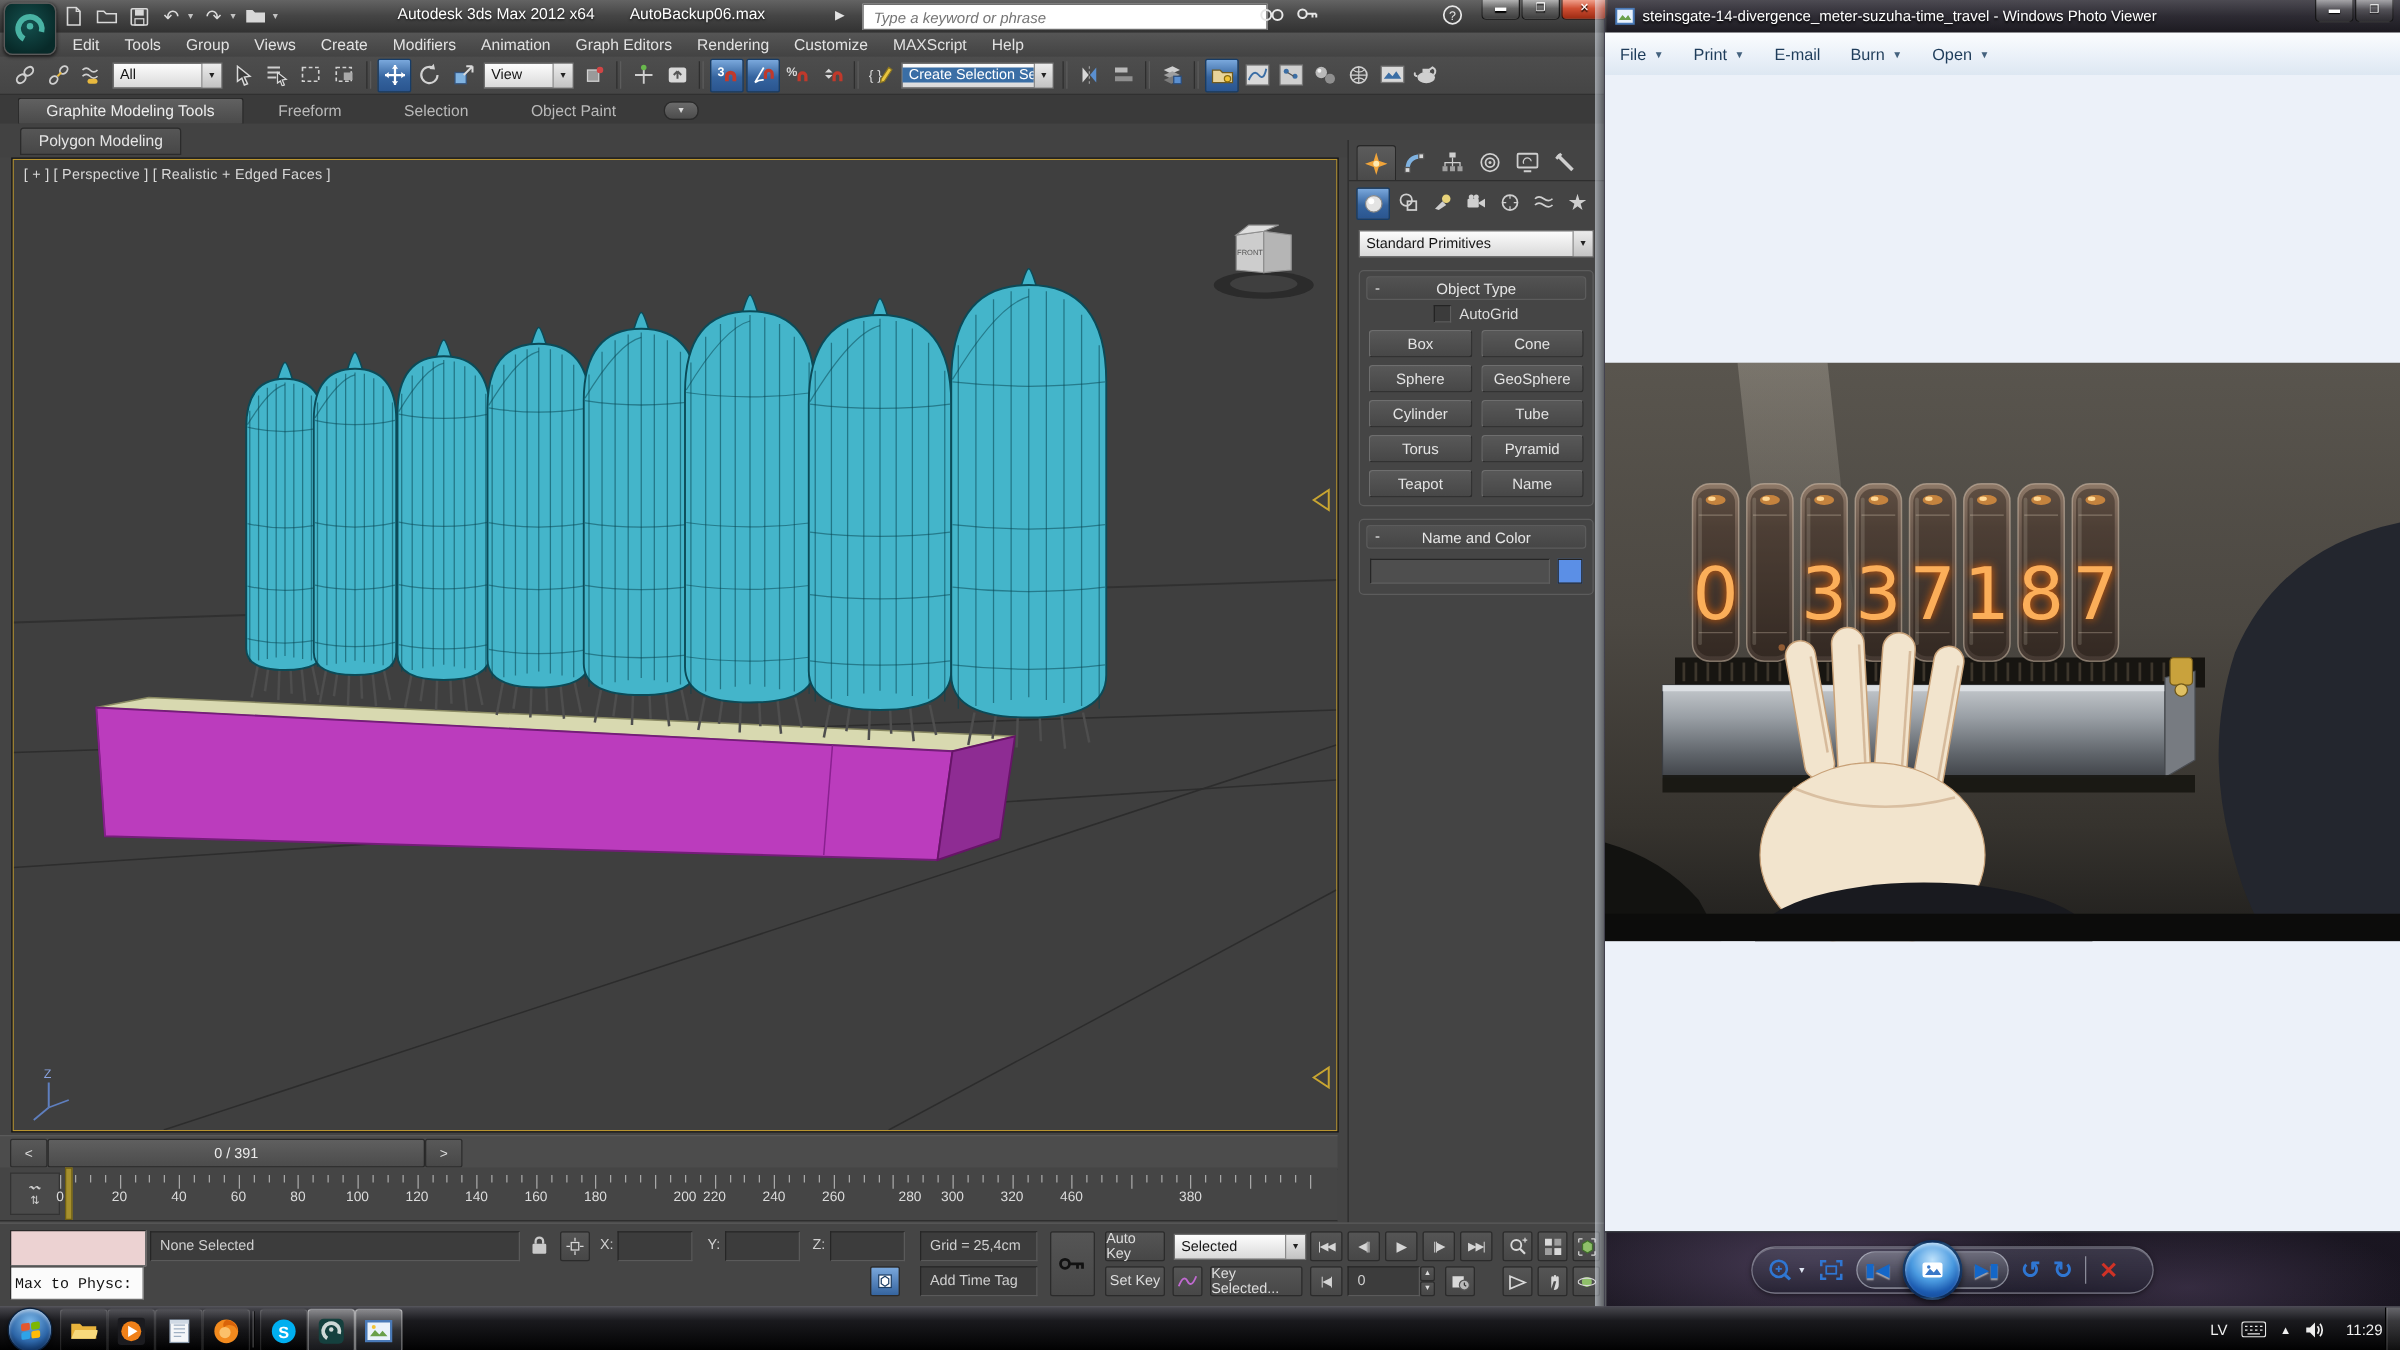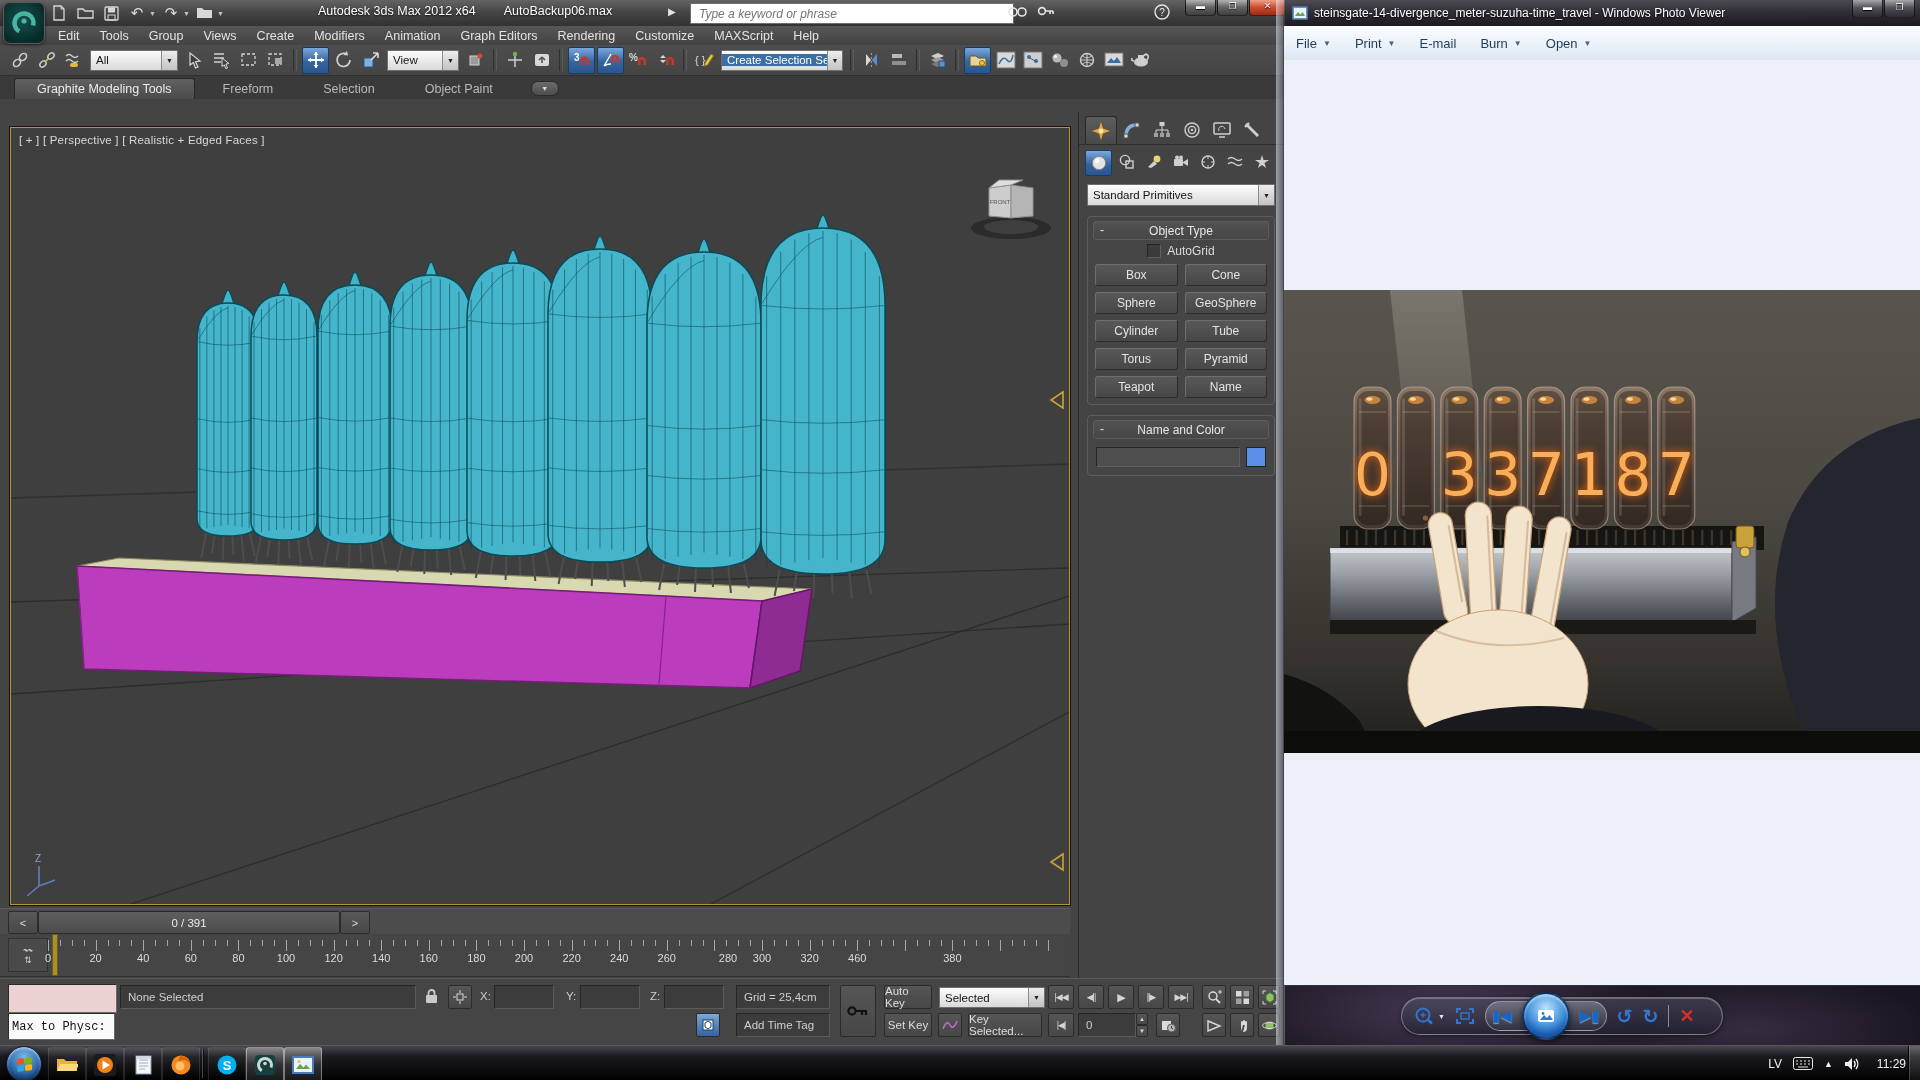--- a/index.html
+++ b/index.html
@@ -440,20 +440,23 @@
   </div>
 
   <div class="abs ribbon-tabs">
     <div id="ribbon-tabs-holder" style="display:flex;align-items:flex-end">
         <div class="rtab active">Graphite Modeling Tools</div>
         <div class="rtab">Freeform</div>
         <div class="rtab">Selection</div>
         <div class="rtab">Object Paint</div>
       </div>
     <div class="rib-dd">▼</div>
+  </div>
+  <div class="abs ribbon-sub">
+    <div class="rib-panel">Polygon Modeling</div>
   </div>
 
   <div class="abs" id="viewport">
     <div id="vp-scene" class="abs" style="left:0;top:0;width:1058px;height:776px">
         <svg width="1058" height="776" viewBox="0 0 1058 776">
           <line x1="0" y1="370" x2="1058" y2="336" stroke="#303030" stroke-width="1.5"></line>
           <line x1="0" y1="474" x2="1058" y2="440" stroke="#2d2d2d" stroke-width="1.3"></line>
           <line x1="0" y1="566" x2="1058" y2="496" stroke="#2d2d2d" stroke-width="1.3"></line>
           <line x1="120" y1="776" x2="1058" y2="468" stroke="#2c2c2c" stroke-width="1.2"></line>
           <line x1="700" y1="776" x2="1058" y2="584" stroke="#2c2c2c" stroke-width="1.2"></line>
@@ -881,21 +884,21 @@
       <div class="tick-label" style="left: 48px;">0</div>
       <div class="tick-label" style="left: 95.6px;">20</div>
       <div class="tick-label" style="left: 143.2px;">40</div>
       <div class="tick-label" style="left: 190.8px;">60</div>
       <div class="tick-label" style="left: 238.4px;">80</div>
       <div class="tick-label" style="left: 286px;">100</div>
       <div class="tick-label" style="left: 333.6px;">120</div>
       <div class="tick-label" style="left: 381.2px;">140</div>
       <div class="tick-label" style="left: 428.8px;">160</div>
       <div class="tick-label" style="left: 476.4px;">180</div>
-      <div class="tick-label" style="left: 524px;">200</div>
+      <div class="tick-label" style="left: 548px;">200</div>
       <div class="tick-label" style="left: 571.6px;">220</div>
       <div class="tick-label" style="left: 619.2px;">240</div>
       <div class="tick-label" style="left: 666.8px;">260</div>
       <div class="tick-label" style="left: 728px;">280</div>
       <div class="tick-label" style="left: 762px;">300</div>
       <div class="tick-label" style="left: 809.6px;">320</div>
       <div class="tick-label" style="left: 857.2px;">460</div>
       <div class="tick-label" style="left: 904.8px; margin-top: 28px;">360</div>
       <div class="tick-label" style="left: 952.4px;">380</div>
     </div>

